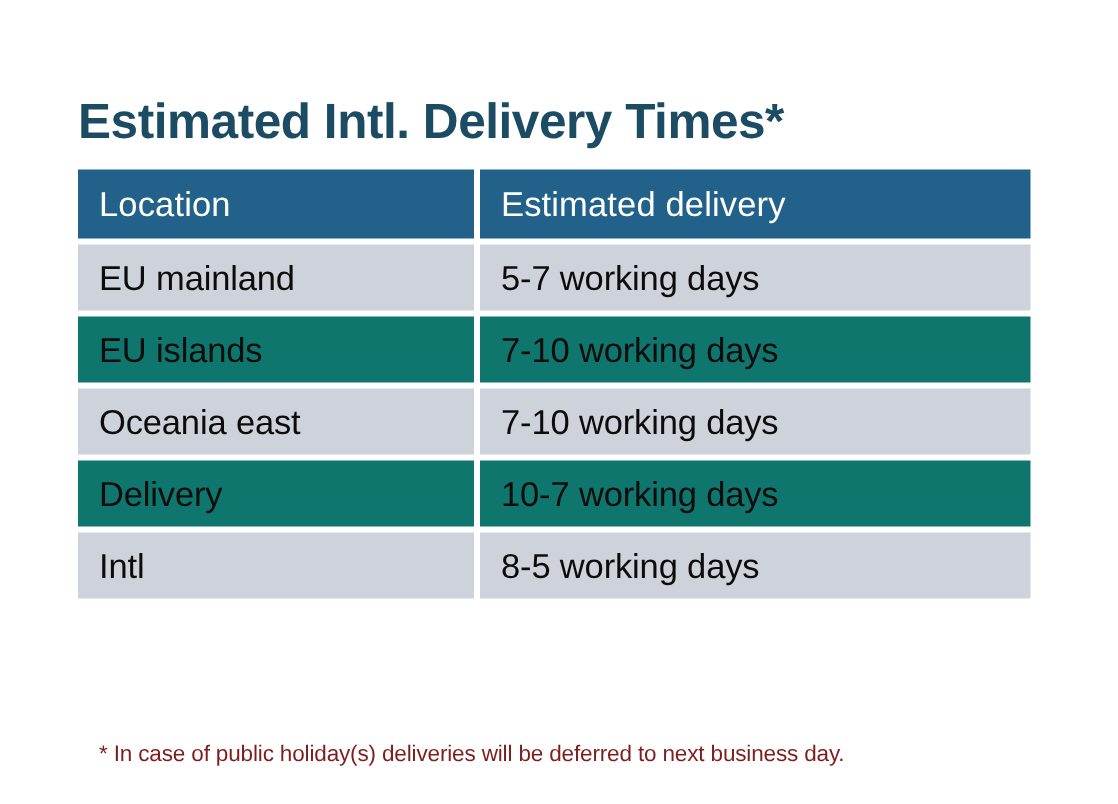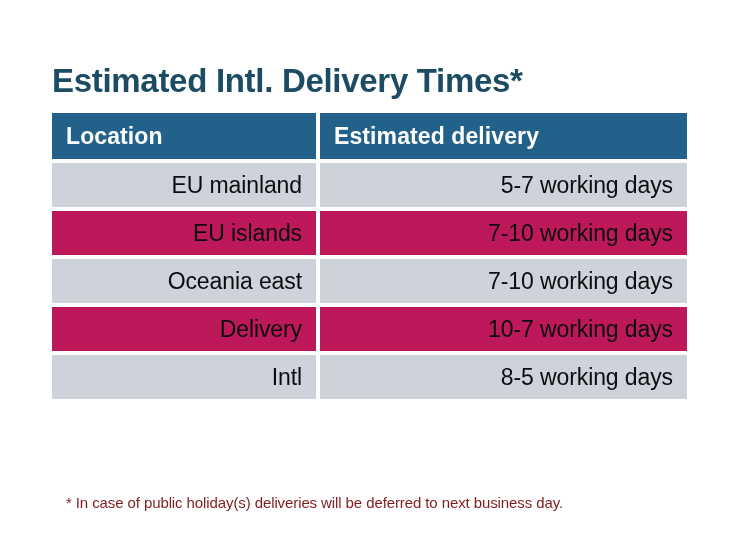--- a/index.html
+++ b/index.html
@@ -60,38 +60,37 @@
     text-align: left;
     font-size: 23px;
     line-height: 28px;
     white-space: nowrap;
     overflow: hidden;
   }
 
   .delivery-table thead th {
     background: #21618A;
     color: #ffffff;
-    font-weight: 700;
+    font-weight: 400;
     height: 46px;
     letter-spacing: 0.1px;
     margin-left: 34px;
   }
 
   .delivery-table tbody td {
     color: #0c0c0c;
     font-weight: 400;
     letter-spacing: -0.1px;
-    text-align: right;
   }
 
   .delivery-table tbody tr.row-shade td {
     background: #CDD2DB;
   }
   .delivery-table tbody tr.row-plain td {
-    background: #be185d;
+    background: #0f766e;
   }
 
   
   .footnote {
     position: absolute;
     left: 66px;
     top: 478px;
     width: 640px;
     font-size: 15px;
     line-height: 20px;

